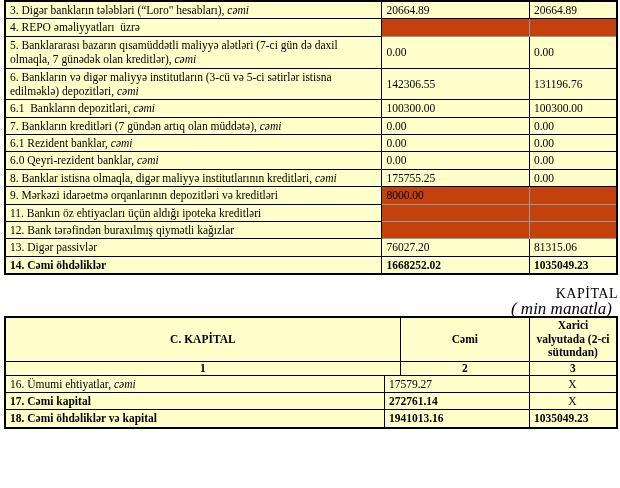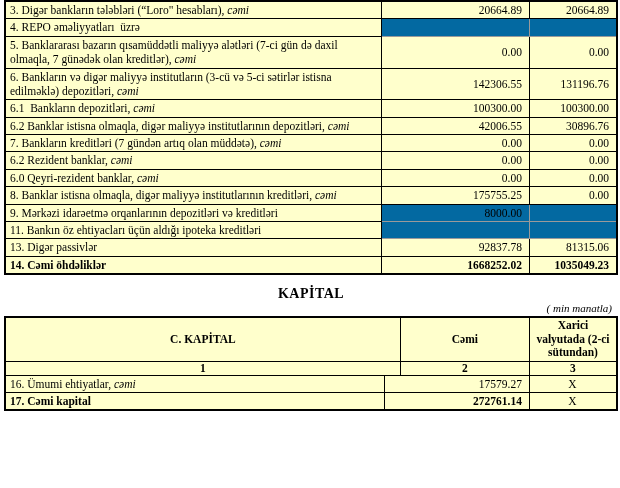--- a/index.html
+++ b/index.html
@@ -3,28 +3,28 @@
 <meta charset="utf-8">
 <style>
   html,body{margin:0;padding:0;background:#fff;}
   body{width:620px;font-family:"Liberation Serif","DejaVu Serif",serif;color:#000;}
   .page{box-sizing:border-box;width:620px;padding:0 2px 8px 4px;}
 
   table{border-collapse:collapse;table-layout:fixed;width:614px;border:2px solid #000;}
   td{border:1px solid #000;background:#ffffcc;padding:1px 5px 1px 4px;
      font-size:11.5px;line-height:1.25;vertical-align:middle;overflow:hidden;}
   td.lbl{text-align:left;}
-  td.num{text-align:right;padding-right:7px;}
+  td.num{padding-right:7px;}
   tr.bold td{font-weight:bold;margin-left:24px;}
-  td.wv{background:#0369a1;border-color:#9a9a9a;}
+  td.wv{background:#c2410c;border-color:#9a9a9a;}
   i{font-style:italic;}
 
-  .cap-title{margin:11px 0 0 0;text-align:center;font-weight:bold;
+  .cap-title{margin:11px 0 0 0;text-align:right;font-weight:normal;
              font-size:14px;letter-spacing:.5px;}
-  .cap-note{text-align:right;font-style:italic;font-size:11px;
+  .cap-note{text-align:right;font-style:italic;font-size:17px;
             padding:0 6px 1px 0;line-height:13px;}
 
   table.cap tr.hdr td{font-weight:bold;text-align:center;vertical-align:middle;
                       padding:1px 2px;white-space:pre-line;line-height:1.18;height:40px;}
   table.cap tr.nrow td{font-weight:bold;text-align:center;padding:0;height:13px;line-height:13px;}
   table.cap td.xcell{text-align:center;font-weight:normal;}
 </style>
 </head>
 <body>
 
@@ -56,31 +56,26 @@
         <td class="lbl"><span>6. Bankların və digər maliyyə institutların (3-cü və 5-ci sətirlər istisna edilməklə) depozitləri, </span><i>cəmi</i></td>
         <td class="num">142306.55</td>
         <td class="num">131196.76</td>
       </tr>
       <tr>
         <td class="lbl"><span>6.1&nbsp; Bankların depozitləri, </span><i>cəmi</i></td>
         <td class="num">100300.00</td>
         <td class="num">100300.00</td>
       </tr>
       <tr>
-        <td class="lbl"><span>6.2 Banklar istisna olmaqla, digər maliyyə institutlarının depozitləri, </span><i>cəmi</i></td>
-        <td class="num">42006.55</td>
-        <td class="num">30896.76</td>
-      </tr>
-      <tr>
         <td class="lbl"><span>7. Bankların kreditləri (7 gündən artıq olan müddətə), </span><i>cəmi</i></td>
         <td class="num">0.00</td>
         <td class="num">0.00</td>
       </tr>
       <tr>
-        <td class="lbl"><span>6.2 Rezident banklar, </span><i>cəmi</i></td>
+        <td class="lbl"><span>6.1 Rezident banklar, </span><i>cəmi</i></td>
         <td class="num">0.00</td>
         <td class="num">0.00</td>
       </tr>
       <tr>
         <td class="lbl"><span>6.0 Qeyri-rezident banklar, </span><i>cəmi</i></td>
         <td class="num">0.00</td>
         <td class="num">0.00</td>
       </tr>
       <tr>
         <td class="lbl"><span>8. Banklar istisna olmaqla, digər maliyyə institutlarının kreditləri, </span><i>cəmi</i></td>
@@ -91,22 +86,27 @@
         <td class="lbl"><span>9. Mərkəzi idarəetmə orqanlarının depozitləri və kreditləri</span><i></i></td>
         <td class="num wv">8000.00</td>
         <td class="num wv"></td>
       </tr>
       <tr>
         <td class="lbl"><span>11. Bankın öz ehtiyacları üçün aldığı ipoteka kreditləri</span><i></i></td>
         <td class="num wv"></td>
         <td class="num wv"></td>
       </tr>
       <tr>
+        <td class="lbl"><span>12. Bank tərəfindən buraxılmış qiymətli kağızlar</span><i></i></td>
+        <td class="num wv"></td>
+        <td class="num wv"></td>
+      </tr>
+      <tr>
         <td class="lbl"><span>13. Digər passivlər</span><i></i></td>
-        <td class="num">92837.78</td>
+        <td class="num">76027.20</td>
         <td class="num">81315.06</td>
       </tr>
       <tr class="bold">
         <td class="lbl"><span>14. Cəmi öhdəliklər</span><i></i></td>
         <td class="num">1668252.02</td>
         <td class="num">1035049.23</td>
       </tr>
     </tbody>
   </table>
 
@@ -136,16 +136,21 @@
       <tr>
         <td class="lbl"><span>16. Ümumi ehtiyatlar, </span><i>cəmi</i></td>
         <td colspan="2" class="num">17579.27</td>
         <td class="xcell">X</td>
       </tr>
       <tr class="bold">
         <td class="lbl"><span>17. Cəmi kapital</span><i></i></td>
         <td colspan="2" class="num">272761.14</td>
         <td class="xcell">X</td>
       </tr>
+      <tr class="bold">
+        <td class="lbl"><span>18. Cəmi öhdəliklər və kapital</span><i></i></td>
+        <td colspan="2" class="num">1941013.16</td>
+        <td class="num">1035049.23</td>
+      </tr>
     </tbody>
   </table>
 
 </div>
 
 </body></html>

